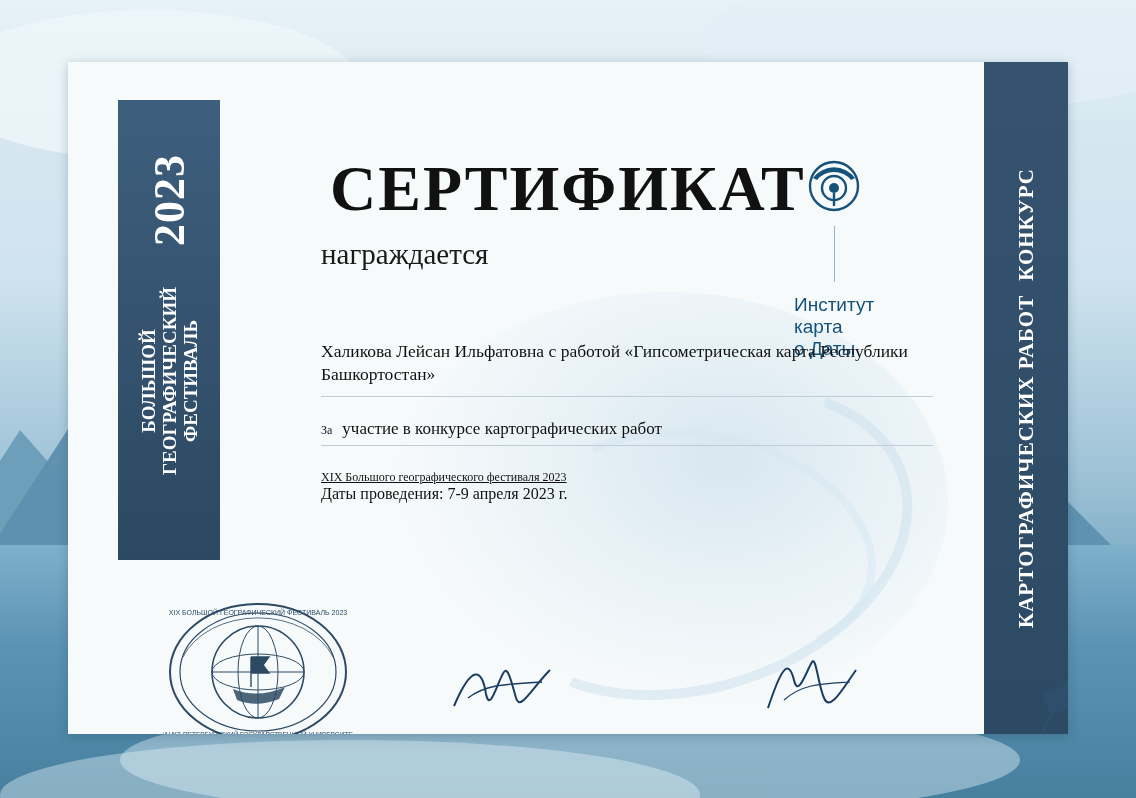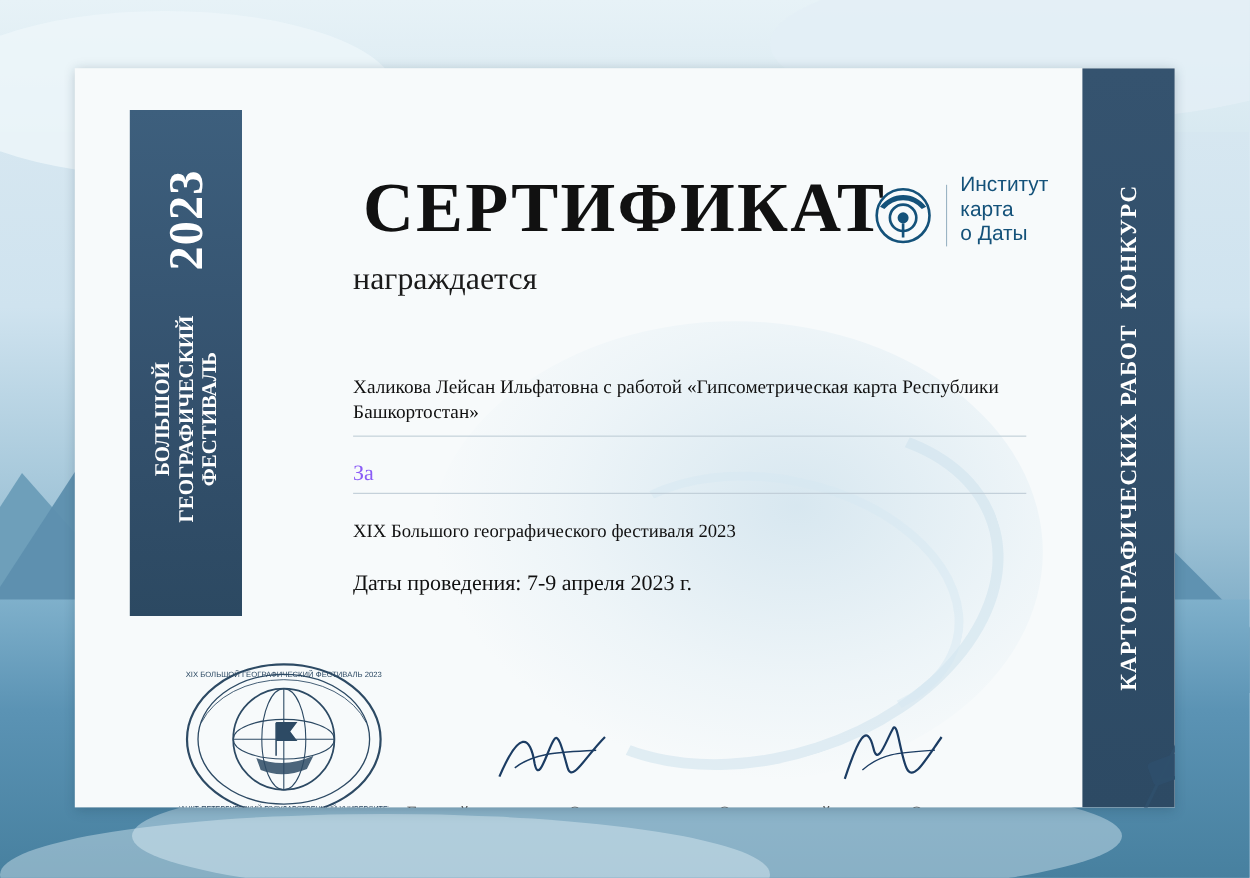--- a/index.html
+++ b/index.html
@@ -85,41 +85,41 @@
     position:absolute;left:250px;top:90px;
     font-family:"Liberation Serif",serif;font-weight:bold;font-size:64px;letter-spacing:2px;color:#111;margin-left:12px;
   }
   .subtitle{
     position:absolute;left:253px;top:176px;
     font-family:"Liberation Serif",serif;font-size:29px;color:#1a1a1a;
   }
 
   
   .logo{
-    position:absolute;left:726px;top:96px;display:flex;align-items:flex-end;gap:12px;
+    position:absolute;left:726px;top:96px;display:flex;align-items:center;gap:12px;flex-direction:column;
   }
   .logo-mark{width:54px;height:56px;}
   .logo-div{width:1px;height:56px;background:#9bb4c4;}
   .logo-text{
     font-family:"Liberation Sans",sans-serif;font-size:19px;line-height:22px;color:#14527a;
   }
 
   
   .body-block{position:absolute;left:253px;top:278px;width:630px;}
   .recipient{
     font-family:"Liberation Serif",serif;font-size:17.5px;line-height:23px;color:#111;
     padding-bottom:8px;width:612px;
   }
   .rule{height:1px;background:#bfcdd6;width:612px;margin:2px 0 22px 0;}
   .row-for{display:flex;align-items:baseline;gap:10px;width:612px;}
-  .row-for .lbl{font-size:20px;color:#8b5cf6;}
+  .row-for .lbl{font-size:12px;color:#0f172a;}
   .row-for .val{font-size:17px;color:#111;flex:0 0 auto;}
   .rule2{height:1px;background:#bfcdd6;width:612px;margin:6px 0 24px 0;}
-  .line3{font-family:"Liberation Serif",serif;font-size:17px;color:#111;margin-bottom:26px;}
-  .line4{font-family:"Liberation Serif",serif;font-size:20px;color:#111;}
+  .line3{font-family:"Liberation Serif",serif;font-size:12px;color:#111;text-decoration:underline;}
+  .line4{font-family:"Liberation Serif",serif;font-size:16px;color:#111;}
 
   
   .emblem{position:absolute;left:95px;top:535px;width:190px;height:150px;}
 
   
   .sig{position:absolute;font-family:"Liberation Serif",serif;text-align:center;color:#111;font-size:15.5px;line-height:20px;}
   .sig-1{left:288px;top:668px;width:260px;}
   .sig-2{left:575px;top:668px;width:280px;}
   .sig-mark{position:absolute;width:120px;height:66px;}
   .sig-mark-1{left:378px;top:592px;}
@@ -184,20 +184,21 @@
         <div>о Даты</div>
       </span>
     </div>
 
     <div class="body-block">
       <div class="recipient">Халикова Лейсан Ильфатовна с работой «Гипсометрическая карта Республики Башкортостан»</div>
       <div class="rule"></div>
 
       <div class="row-for">
         <span class="lbl">За</span>
+        <span class="val">участие в конкурсе картографических работ</span>
       </div>
       <div class="rule2"></div>
 
       <div class="line3">XIX Большого географического фестиваля 2023</div>
       <div class="line4">Даты проведения: 7-9 апреля 2023 г.</div>
     </div>
 
     <div class="emblem">
       <svg width="190" height="150" viewBox="0 0 190 150">
         <ellipse cx="95" cy="75" rx="88" ry="68" fill="none" stroke="#2d4a64" stroke-width="2"></ellipse>

